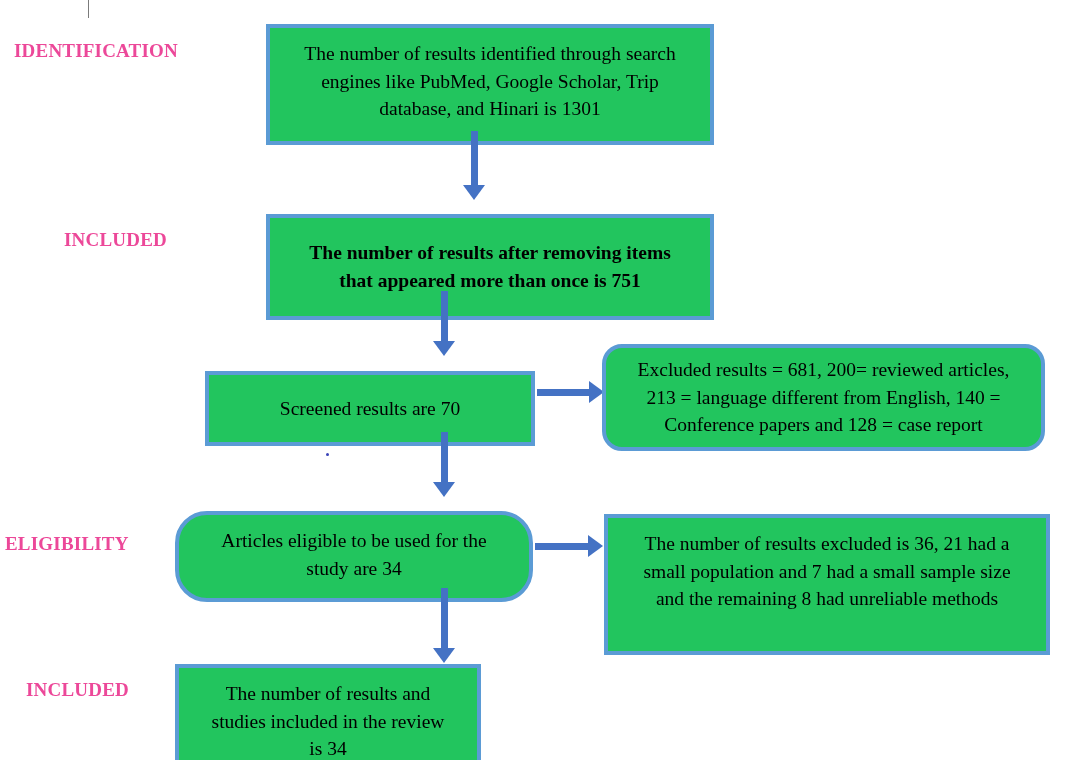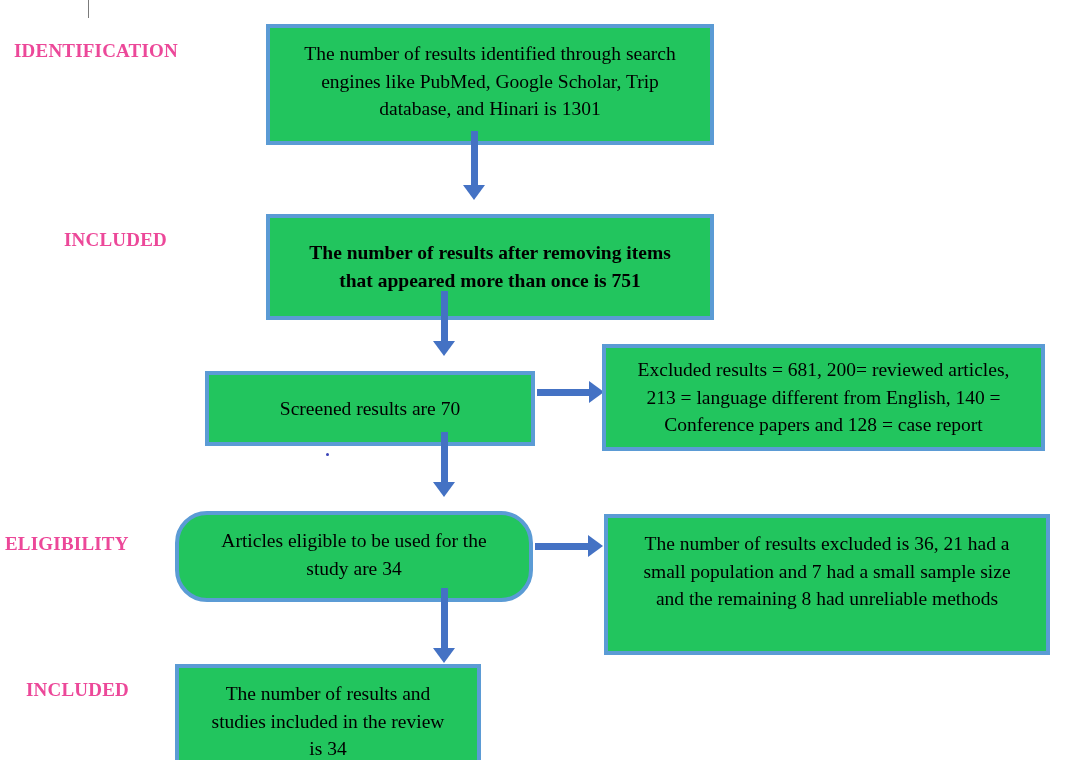--- a/index.html
+++ b/index.html
@@ -140,21 +140,21 @@
 
   <div class="flow-box" style="left:205px; top:357px; width:330px; height:75px;">
     <span class="box-text">Screened results are 70</span>
   </div>
 
   <div class="arrow-h" style="position:absolute; left:537px; top:392px; width:0; height:0;">
     <div class="shaft" style="width:54px; height:7px; margin-top:-3.5px;"></div>
     <div class="head" style="left:52px; top:-11px;"></div>
   </div>
 
-  <div class="flow-box" style="left:602px; top:330px; width:443px; height:107px;">
+  <div class="flow-box" style="left:602px; top:330px; width:443px; height:107px;border-radius:20px;">
     <span class="box-text">Excluded results = 681, 200= reviewed articles, 213 = language different from English, 140 = Conference papers and 128 = case report</span>
   </div>
 
   <div class="arrow-v" style="left:444px; top:432px;">
     <div class="shaft" style="width:7px; height:52px; margin-left:-3.5px;"></div>
     <div class="head" style="left:-11px; top:50px;"></div>
   </div>
 
   <div class="flow-box box-top-align" style="left:175px; top:497px; width:358px; height:91px;border-radius:32px;">
     <span class="box-text">Articles eligible to be used for the study are 34</span>

